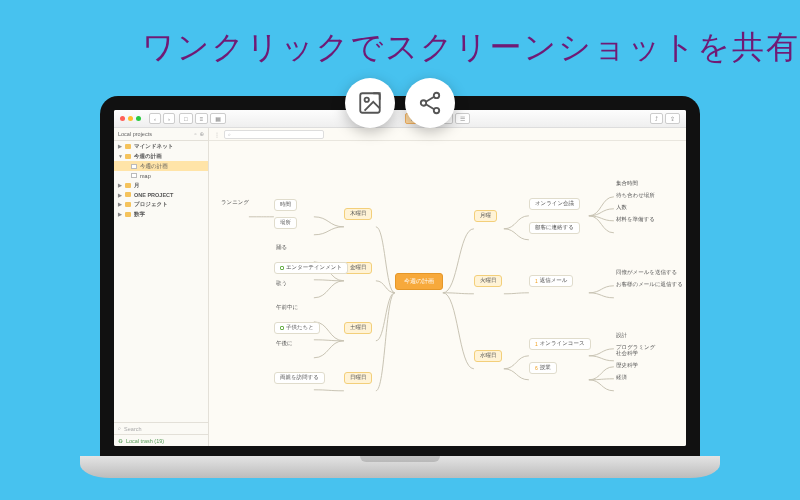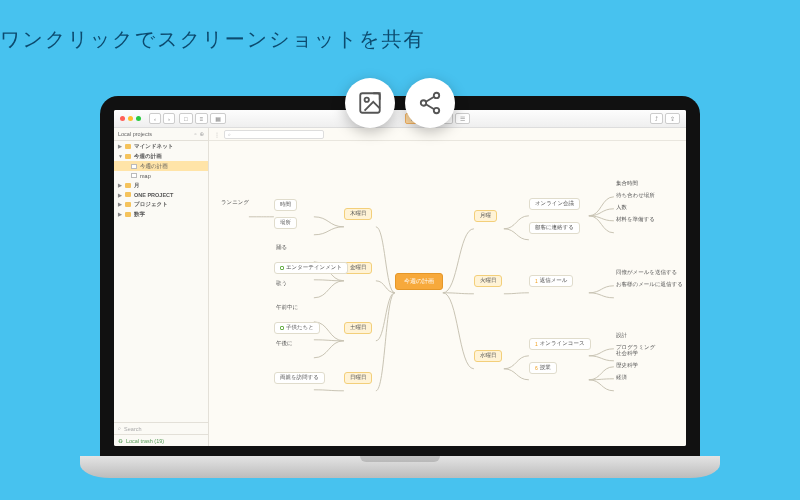--- a/index.html
+++ b/index.html
@@ -4,23 +4,23 @@
 <style>
   * { margin: 0; padding: 0; box-sizing: border-box; }
   body {
     width: 800px; height: 500px;
     background: #47c2ef;
     font-family: -apple-system, "Helvetica Neue", Arial, sans-serif;
     overflow: hidden;
     position: relative;
   }
   .hero-text {
-    text-align: left;
-    color: #0c4a6e;
-    font-size: 20px;
+    text-align: right;
+    color: #701a75;
+    font-size: 32px;
     font-weight: 300;
     letter-spacing: 2px;
     padding-top: 26px;
   }
   .floating-icons {
     position: absolute;
     top: 78px; left: 50%; transform: translateX(-50%);
     display: flex; gap: 10px; z-index: 50;
   }
   .float-circle {

